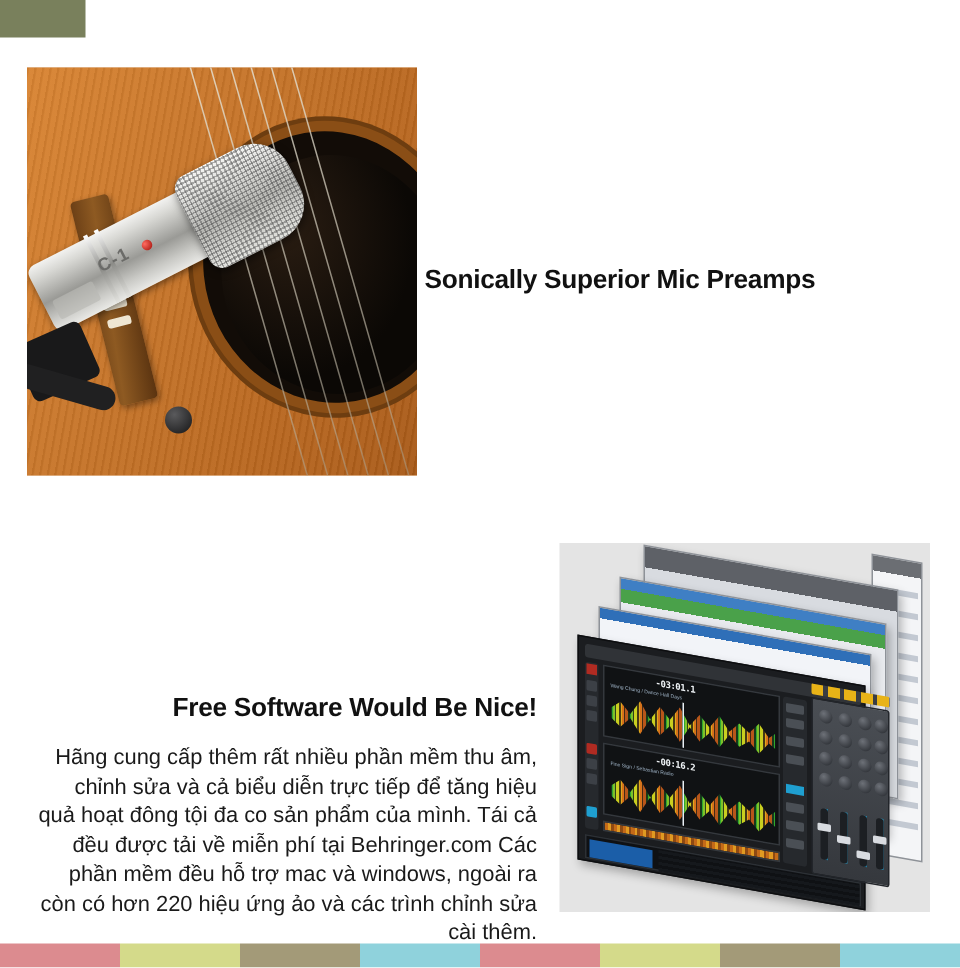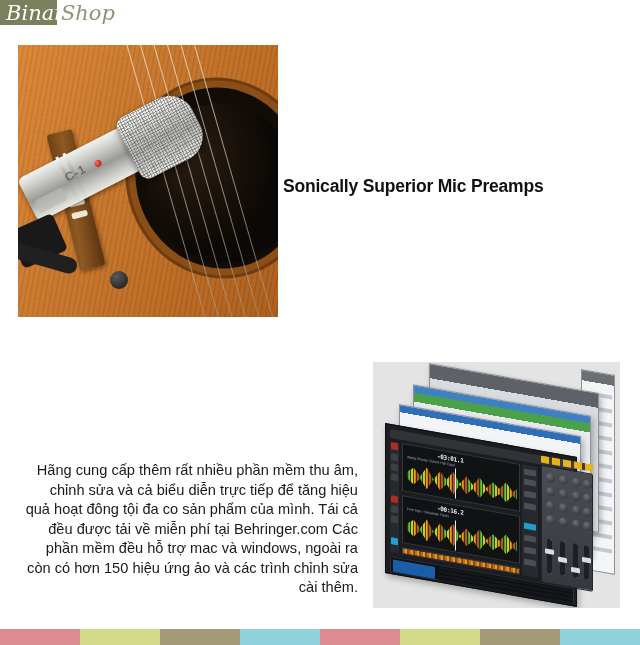--- a/index.html
+++ b/index.html
@@ -210,21 +210,20 @@
   }
   .footer-bar span { height: 100%; width: 80px; flex: 0 0 80px; }
 </style>
 </head>
 <body>
 
 <div class="page">
 
   <div class="logo-wrap">
     <div class="logo-bg"></div>
-    <div class="logo-text"><span class="logo-a">Binai</span><span class="logo-b">Shop</span></div>
   </div>
 
   <div class="mic-photo">
     <div class="guitar-body"></div>
     <div class="soundhole"></div>
     <div class="soundhole-inner"></div>
     <div class="strings">
       <i style="left:0px"></i>
         <i style="left:13px"></i>
         <i style="left:26px"></i>
@@ -250,21 +249,22 @@
     <div class="mic-mount"></div>
     <div class="mic-arm"></div>
     <div class="mic-knob"></div>
   </div>
 
   <div class="block-right">
     <h2 class="heading">Sonically Superior Mic Preamps</h2>
   </div>
 
   <div class="block-left">
-    <p class="body">Hãng cung cấp thêm rất nhiều phần mềm thu âm, chỉnh sửa và cả biểu diễn trực tiếp để tăng hiệu quả hoạt đông tội đa co sản phẩm của mình. Tái cả đều được tải về miễn phí tại Behringer.com Các phần mềm đều hỗ trợ mac và windows, ngoài ra còn có hơn 150 hiệu ứng ảo và các trình chỉnh sửa cài thêm.</p>
+    <h2 class="heading">Free Software Would Be Nice!</h2>
+    <p class="body">Hãng cung cấp thêm rất nhiều phần mềm thu âm, chỉnh sửa và cả biểu diễn trực tiếp để tăng hiệu quả hoạt đông tội đa co sản phẩm của mình. Tái cả đều được tải về miễn phí tại Behringer.com Các phần mềm đều hỗ trợ mac và windows, ngoài ra còn có hơn 220 hiệu ứng ảo và các trình chỉnh sửa cài thêm.</p>
   </div>
 
   <div class="sw-photo">
     <div class="sw-stack">
       <div class="sw-right-col">
         <i style="top:20px"></i>
           <i style="top:34px"></i>
           <i style="top:48px"></i>
         <i style="top:62px"></i>
           <i style="top:76px"></i>

